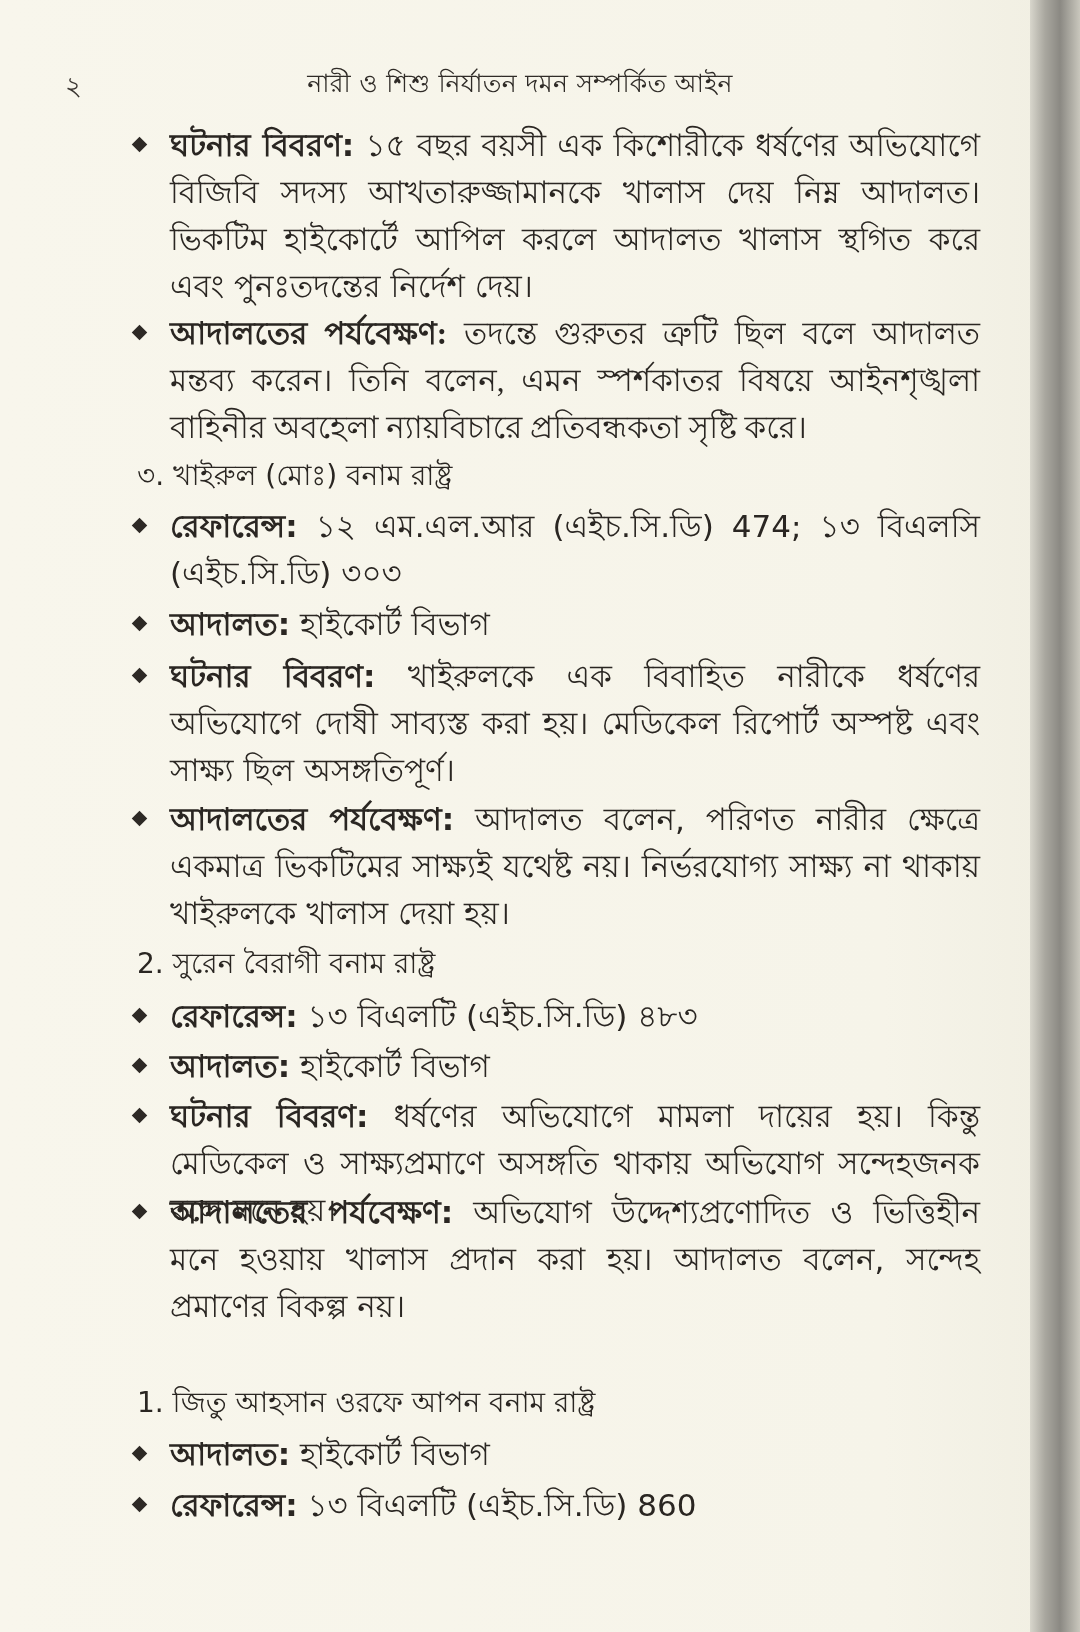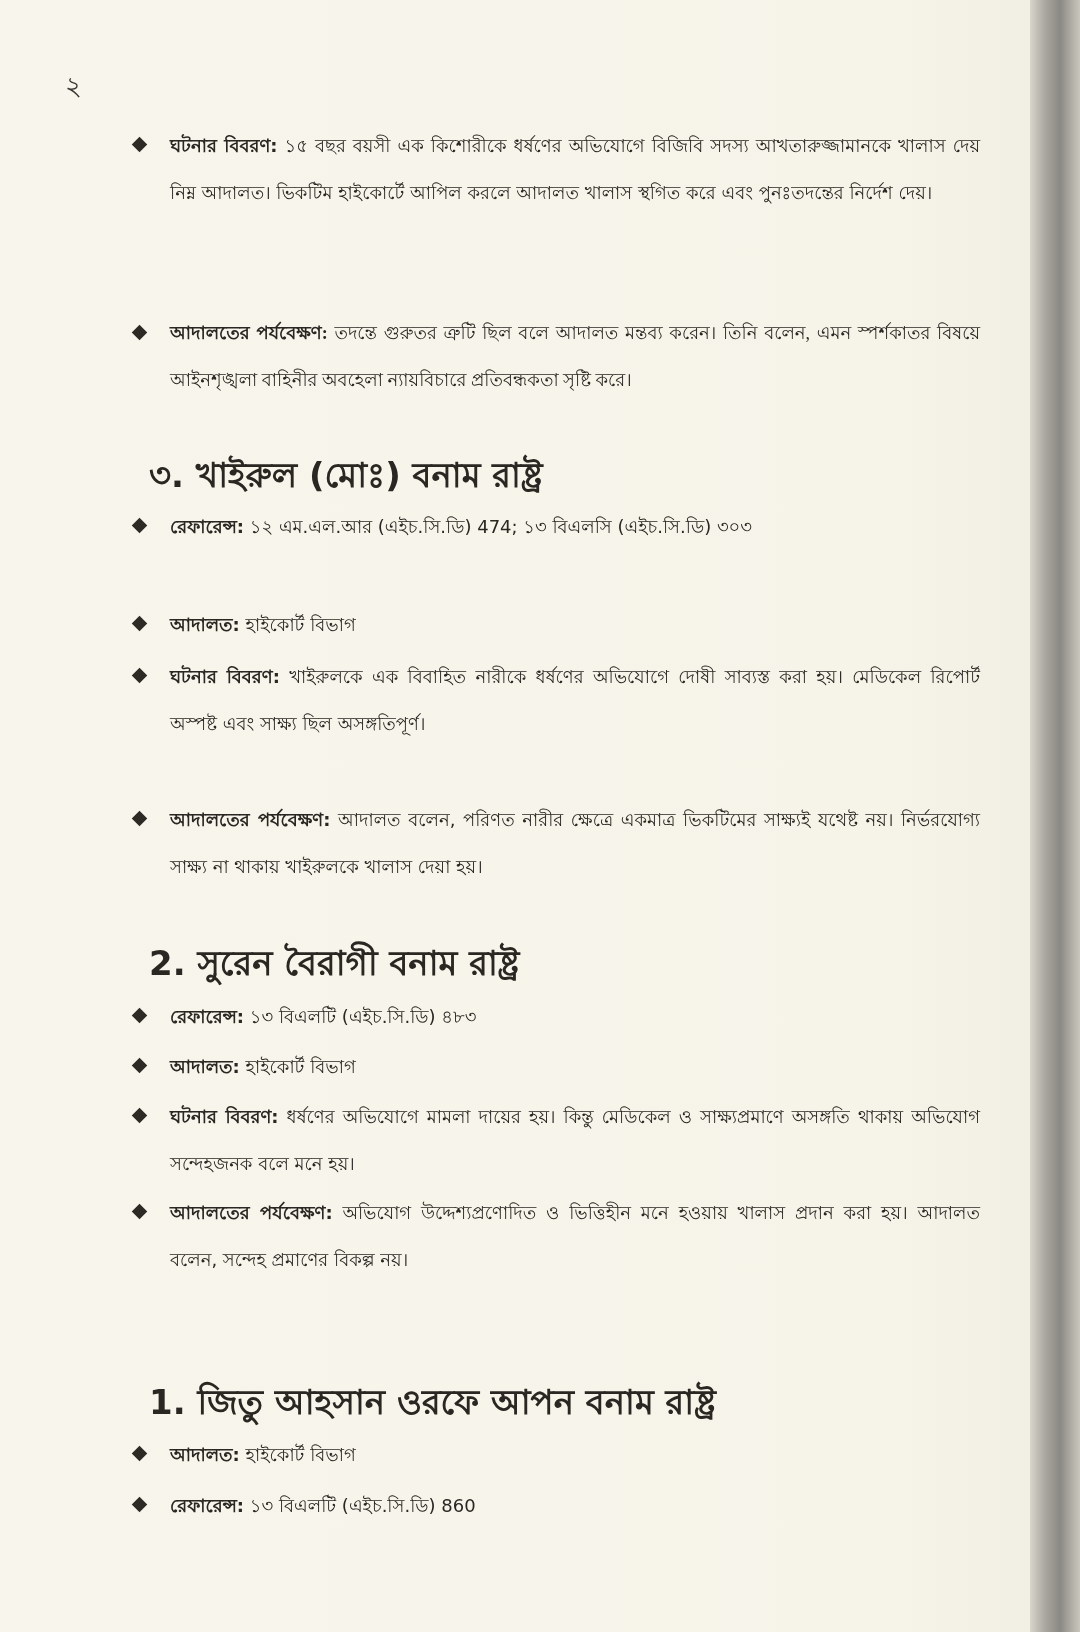--- a/index.html
+++ b/index.html
@@ -24,37 +24,38 @@
   .page-num {
     position:absolute; left:65px; top:6px; font-size:26px; color:#3a3531;
   }
   .running-title {
     position:absolute; left:0; width:1040px; text-align:center; top:4px;
     font-size:25px; color:#2f2b27; letter-spacing:0.3px;
   }
   .content { position:absolute; left:0; top:0; width:1040px; }
   .bullet {
     position:absolute; left:170px; width:810px;
-    font-size:18px; line-height:47px; text-align:justify;
+    font-size:31px; line-height:47px; text-align:justify;
   }
   .bullet .diamond {
     position:absolute; left:-36px; top:17px; width:11px; height:11px;
     background:#2d2925; transform:rotate(45deg);
   }
   .bullet .label { font-weight:bold; }
   .heading {
-    position:absolute; left:149px; font-size:34px; font-weight:bold; line-height:47px;
+    position:absolute; left:137px; font-size:28px; font-weight:normal; line-height:47px;
   }
 </style>
 </head>
 <body>
 
 <div class="page">
   <div class="header">
     <span class="page-num">২</span>
+    <div class="running-title">নারী ও শিশু নির্যাতন দমন সম্পর্কিত আইন</div>
   </div>
 
   <div class="content">
 
     <div class="bullet" style="top:122px;">
       <span class="diamond"></span>
       <span class="label">ঘটনার বিবরণ:</span><span> ১৫ বছর বয়সী এক কিশোরীকে ধর্ষণের অভিযোগে বিজিবি সদস্য আখতারুজ্জামানকে খালাস দেয় নিম্ন আদালত। ভিকটিম হাইকোর্টে আপিল করলে আদালত খালাস স্থগিত করে এবং পুনঃতদন্তের নির্দেশ দেয়।</span>
     </div>
     <div class="bullet" style="top:310px;font-family:Liberation Serif, serif;">
       <span class="diamond"></span>

